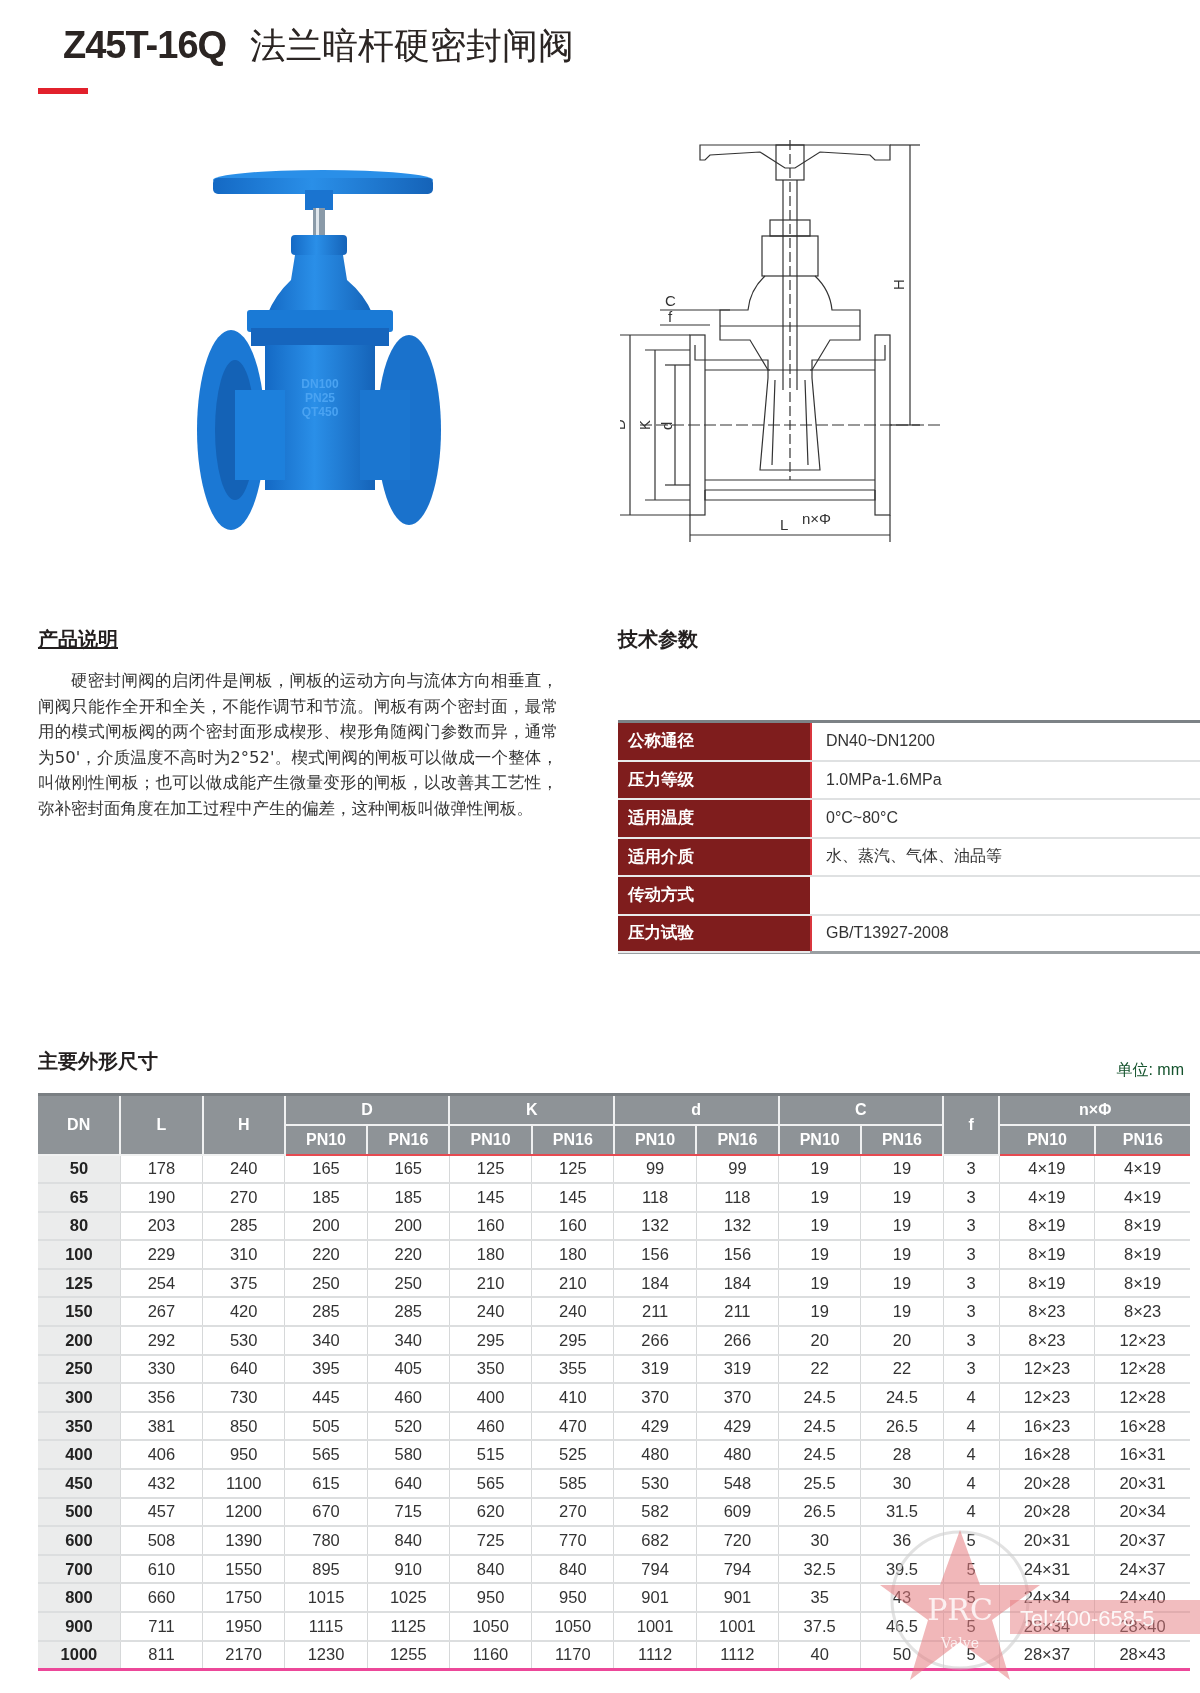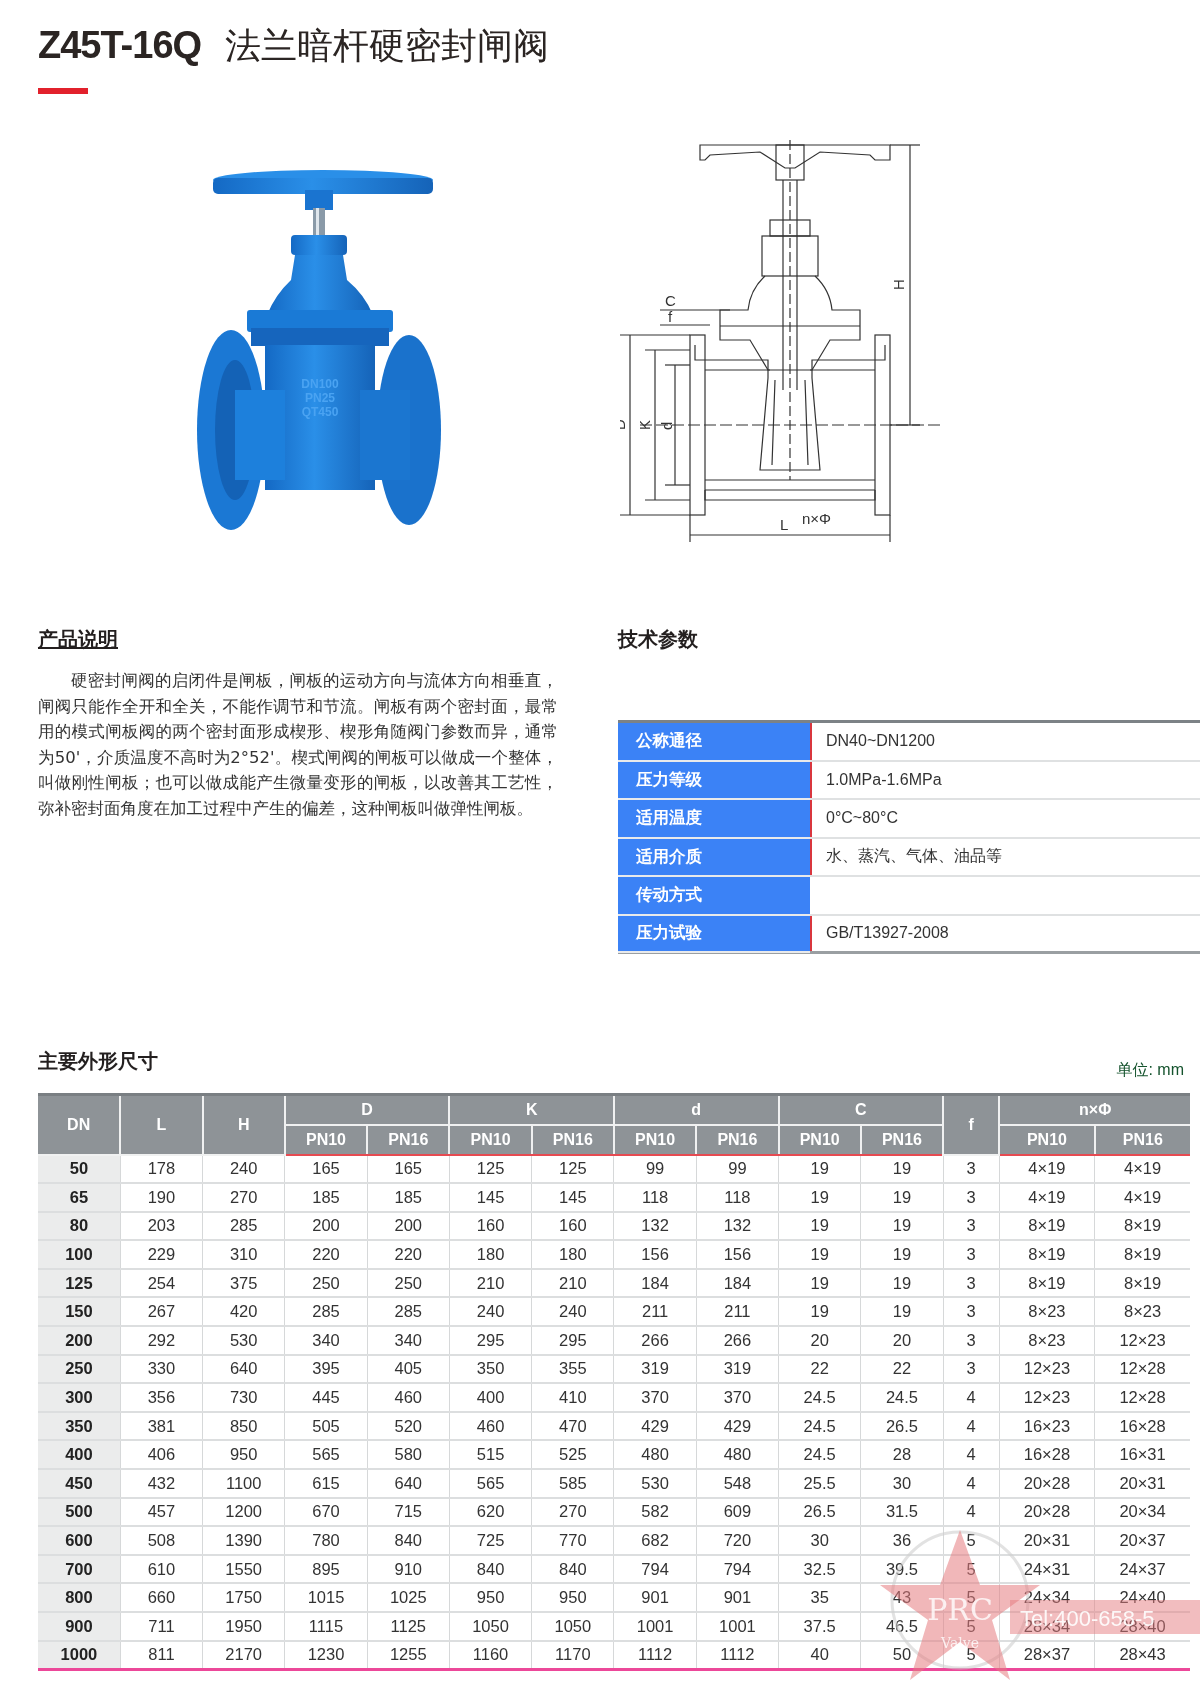--- a/index.html
+++ b/index.html
@@ -1,31 +1,31 @@
 <!DOCTYPE html>
 <html><head>
 <meta charset="utf-8">
 <style>
   * { box-sizing: border-box; margin: 0; padding: 0; }
   body { width: 1200px; height: 1693px; background: #ffffff; font-family: "DejaVu Sans", "Liberation Sans", sans-serif; color: #2a2a2a; position: relative; overflow: hidden; }
   .title { position: absolute; left: 38px; top: 22px; font-size: 38px; color: #2b2523; white-space: nowrap; }
-  .title .model { font-family: "Liberation Sans", sans-serif; font-weight: bold; letter-spacing: -1px; }
+  .title .model { font-family: "Liberation Sans", sans-serif; font-weight: bold; letter-spacing: -1px; margin-left: 25px; }
   .title .name { font-family: "DejaVu Sans", sans-serif; font-weight: normal; margin-left: 24px; font-size: 36px; text-align: center; }
   .title-bar { position: absolute; left: 38px; top: 88px; width: 50px; height: 6px; background: #e2212c; }
 
   .photo { position: absolute; left: 195px; top: 160px; width: 250px; height: 380px; }
   .drawing { position: absolute; left: 620px; top: 140px; width: 320px; height: 410px; }
 
   .section-title { position: absolute; font-size: 20px; font-weight: bold; color: #231f1f; }
   .desc { position: absolute; left: 38px; top: 668px; width: 520px; font-size: 16.5px; line-height: 25.5px; color: #333; text-indent: 33px; text-align: justify; }
 
   .spec { position: absolute; left: 618px; top: 720px; width: 582px; border-top: 3px solid #7c8286; }
   .spec-row { display: flex; height: 38.5px; border-bottom: 2px solid #dfe1e2; }
   .spec-row:last-child { border-bottom: 3px solid #9a9fa2; }
-  .spec-key { width: 192px; background: #3b82f6; color: #ffffff; font-weight: bold; font-size: 16.5px; padding-left: 18px; display: flex; align-items: center; border-bottom: 2px solid #e9eaeb; margin-bottom: -2px; }
+  .spec-key { width: 192px; background: #7f1d1d; color: #ffffff; font-weight: bold; font-size: 16.5px; padding-left: 10px; display: flex; align-items: center; border-bottom: 2px solid #e9eaeb; margin-bottom: -2px; }
   .spec-val { flex: 1; border-left: 2px solid #d9363e; padding-left: 14px; display: flex; align-items: center; font-size: 16px; color: #333; font-family: "Liberation Sans", sans-serif; text-align: center; }
 
   .unit { position: absolute; right: 16px; top: 1060px; font-size: 16px; color: #14532d; font-family: "Liberation Sans", sans-serif; }
 
   table.dims { position: absolute; left: 38px; top: 1093px; width: 1152px; border-collapse: collapse; font-family: "Liberation Sans", sans-serif; }
   table.dims thead th { background: #8e9397; color: #fff; font-weight: bold; font-size: 16px; border: 2px solid #f0f1f1; border-top: none; height: 30px; }
   table.dims thead tr:first-child th { border-top: 3px solid #7a7f83; }
   table.dims thead tr:last-child th { border-bottom: 2px solid #e64a51; }
   table.dims thead th:first-child { border-left: none; }
   table.dims thead th:last-child { border-right: none; }

